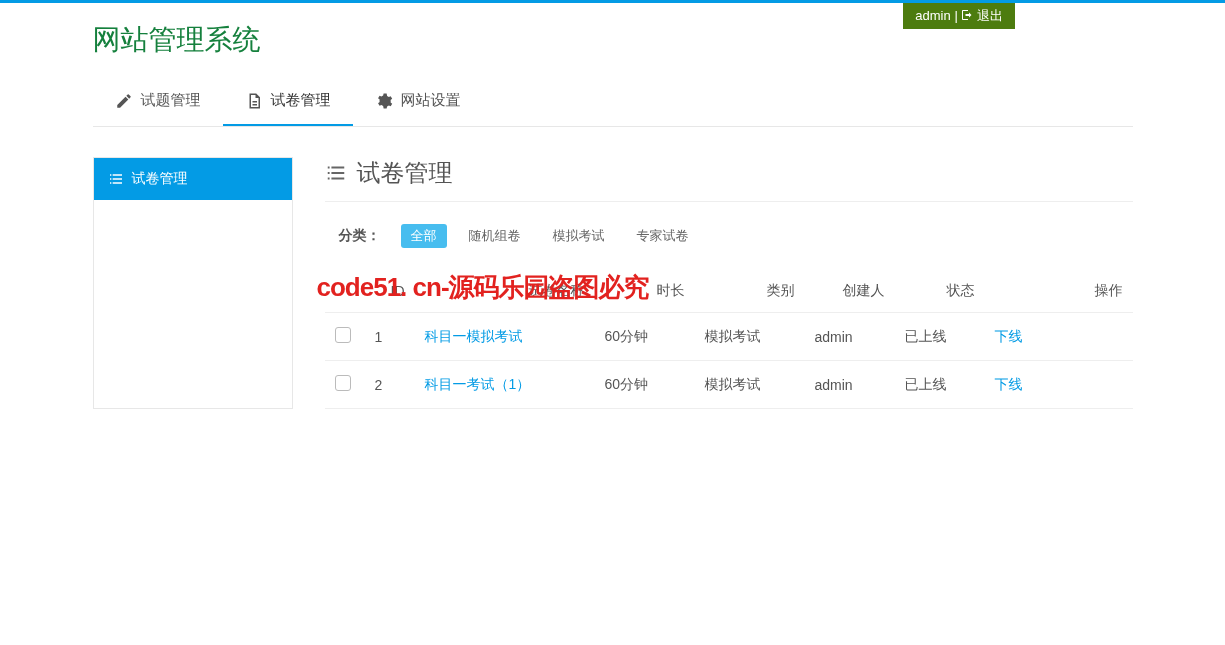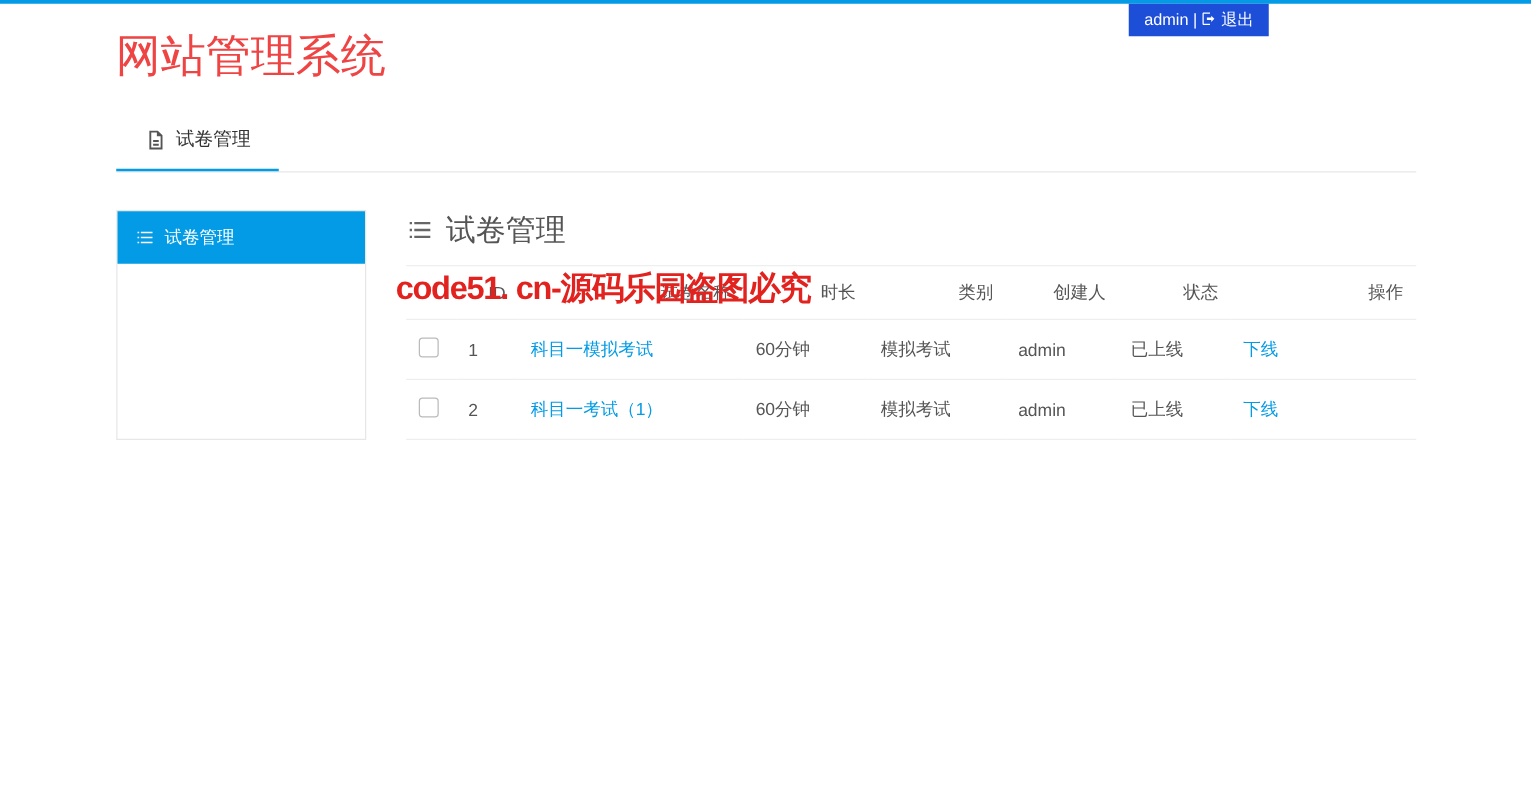--- a/index.html
+++ b/index.html
@@ -9,32 +9,32 @@
   color: #555;
   background: #fff;
   width: 1225px;
   position: relative;
 }
 .top-border { height: 3px; background: #039be5; width: 100%; }
 .top-bar {
   position: absolute;
   top: 3px;
   right: 210px;
-  background: #1d4ed8;
+  background: #4d7c0f;
   color: #fff;
   padding: 4px 12px;
   font-size: 13px;
 }
 .top-bar a { color: #fff; text-decoration: none; cursor: pointer; }
 .container {
   width: 1040px;
   margin: 0 auto;
   padding-top: 18px;
 }
-.site-title { font-size: 36px; font-weight: 400; color: #ef4444; }
+.site-title { font-size: 28px; font-weight: 400; color: #15803d; }
 .site-sub { font-size: 13px; color: #888; margin-top: 8px; }
 .nav {
   margin-top: 18px;
   border-bottom: 1px solid #e7e7e7;
   display: flex;
 }
 .nav-item {
   display: flex;
   align-items: center;
   padding: 14px 22px;
@@ -126,25 +126,37 @@
         <path d="M16 17l5-5-5-5v3H9v4h7v3zM14 2H4c-1.1 0-2 .9-2 2v16c0 1.1.9 2 2 2h10v-2H4V4h10V2z"></path>
       </svg>
   </span>
   <a>退出</a>
 </div>
 
 <div class="container">
   <div class="site-title">网站管理系统</div>
 
   <div class="nav">
+    <div class="nav-item">
+      <svg viewBox="0 0 24 24">
+          <path d="M3 17.25V21h3.75l11-11.04-3.75-3.75L3 17.25zM20.71 7.04a1 1 0 0 0 0-1.41l-2.34-2.34a1 1 0 0 0-1.41 0l-1.83 1.83 3.75 3.75 1.83-1.83z"></path>
+        </svg>
+      <span>试题管理</span>
+    </div>
     <div class="nav-item active">
       <svg viewBox="0 0 24 24">
           <path d="M6 2h9l5 5v15H6V2zm2 2v16h10V8h-4V4H8zm2 8h6v2h-6v-2zm0 4h6v2h-6v-2z"></path>
         </svg>
       <span>试卷管理</span>
+    </div>
+    <div class="nav-item">
+      <svg viewBox="0 0 24 24">
+          <path d="M12 8a4 4 0 1 0 0 8 4 4 0 0 0 0-8zm8.94 4a7 7 0 0 0-.14-1.32l2.12-1.65-2-3.46-2.49 1a7 7 0 0 0-2.28-1.32L15.5 2h-4l-.65 2.66a7 7 0 0 0-2.28 1.32l-2.49-1-2 3.46 2.12 1.65A7 7 0 0 0 6.06 12c0 .45.05.89.14 1.32L4.08 14.97l2 3.46 2.49-1c.69.57 1.46 1.02 2.28 1.32L11.5 22h4l.65-2.66a7 7 0 0 0 2.28-1.32l2.49 1 2-3.46-2.12-1.65c.09-.43.14-.87.14-1.32z"></path>
+        </svg>
+      <span>网站设置</span>
     </div>
   </div>
 
   <div class="layout">
     <div class="sidebar">
       <div class="side-item active">
         <svg viewBox="0 0 24 24">
             <path d="M3 5h2v2H3V5zm4 0h14v2H7V5zM3 11h2v2H3v-2zm4 0h14v2H7v-2zM3 17h2v2H3v-2zm4 0h14v2H7v-2z"></path>
           </svg>
         <span>试卷管理</span>
@@ -152,20 +164,27 @@
     </div>
 
     <div class="main">
       <div class="page-title">
         <svg viewBox="0 0 24 24">
             <path d="M3 5h2v2H3V5zm4 0h14v2H7V5zM3 11h2v2H3v-2zm4 0h14v2H7v-2zM3 17h2v2H3v-2zm4 0h14v2H7v-2z"></path>
           </svg>
         <span>试卷管理</span>
       </div>
 
+      <div class="toolbar">
+        <span class="toolbar-label">分类：</span>
+        <span class="tag active">全部</span>
+        <span class="tag">随机组卷</span>
+        <span class="tag">模拟考试</span>
+        <span class="tag">专家试卷</span>
+      </div>
 
       <div class="table-wrap">
         <table>
           <thead>
             <tr>
               <th style="width:40px"></th>
               <th style="width:50px">ID</th>
               <th style="width:180px">试卷名称</th>
               <th style="width:100px">时长</th>
               <th style="width:110px">类别</th>

